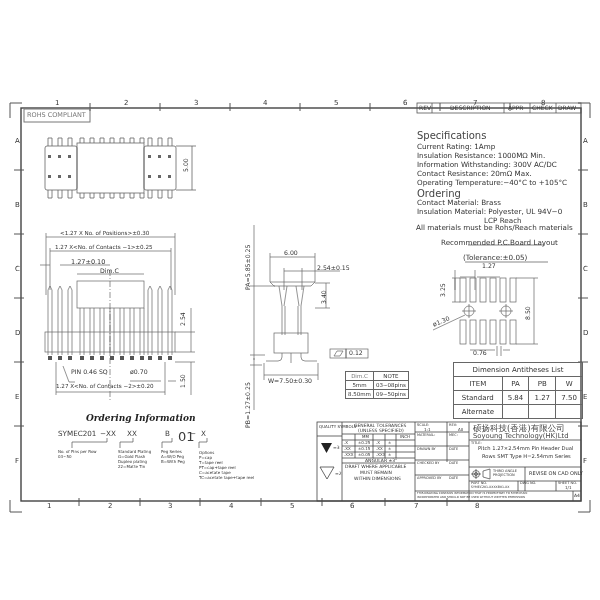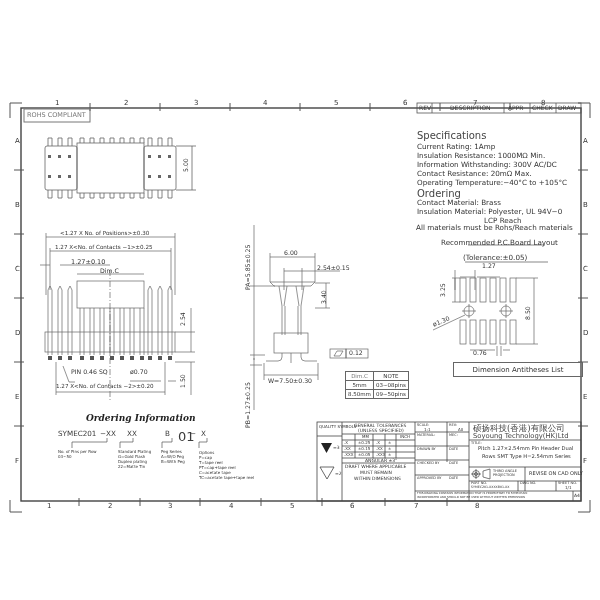--- a/index.html
+++ b/index.html
@@ -213,20 +213,38 @@
 <div class="t dim" style="left:440px;top:297px;transform:rotate(-90deg);transform-origin:left top;">3.25</div>
 <div class="t dim" style="left:432px;top:322px;transform:rotate(-22deg);transform-origin:left top;">ø1.30</div>
 <div class="t dim" style="left:525px;top:320px;transform:rotate(-90deg);transform-origin:left top;">8.50</div>
 <div class="t dim" style="left:473px;top:350px;">0.76</div>
 
 <table class="grid" style="left:453px;top:362px;width:130px;">
   <tbody>
       <tr>
         <td colspan="4">Dimension  Antitheses  List</td>
       </tr>
+  <tr>
+    <td>ITEM</td>
+    <td>PA</td>
+    <td>PB</td>
+    <td>W</td>
+  </tr>
+  <tr>
+    <td>Standard</td>
+    <td>5.84</td>
+    <td>1.27</td>
+    <td>7.50</td>
+  </tr>
+  <tr>
+    <td>Alternate</td>
+    <td></td>
+    <td></td>
+    <td></td>
+  </tr>
 </tbody>
   </table>
 
 <div class="t dim" style="left:183px;top:172px;transform:rotate(-90deg);transform-origin:left top;">5.00</div>
 
 <div class="t dim" style="left:60px;top:231px;font-size:5.6px;">&lt;1.27 X No. of Positions&gt;±0.30</div>
 <div class="t dim" style="left:55px;top:245px;font-size:5.6px;">1.27 X&lt;No. of Contacts −1&gt;±0.25</div>
 <div class="t dim" style="left:71px;top:259px;font-size:6.5px;">1.27±0.10</div>
 <div class="t dim" style="left:100px;top:268px;">Dim.C</div>
 <div class="t dim" style="left:180px;top:326px;transform:rotate(-90deg);transform-origin:left top;">2.54</div>

